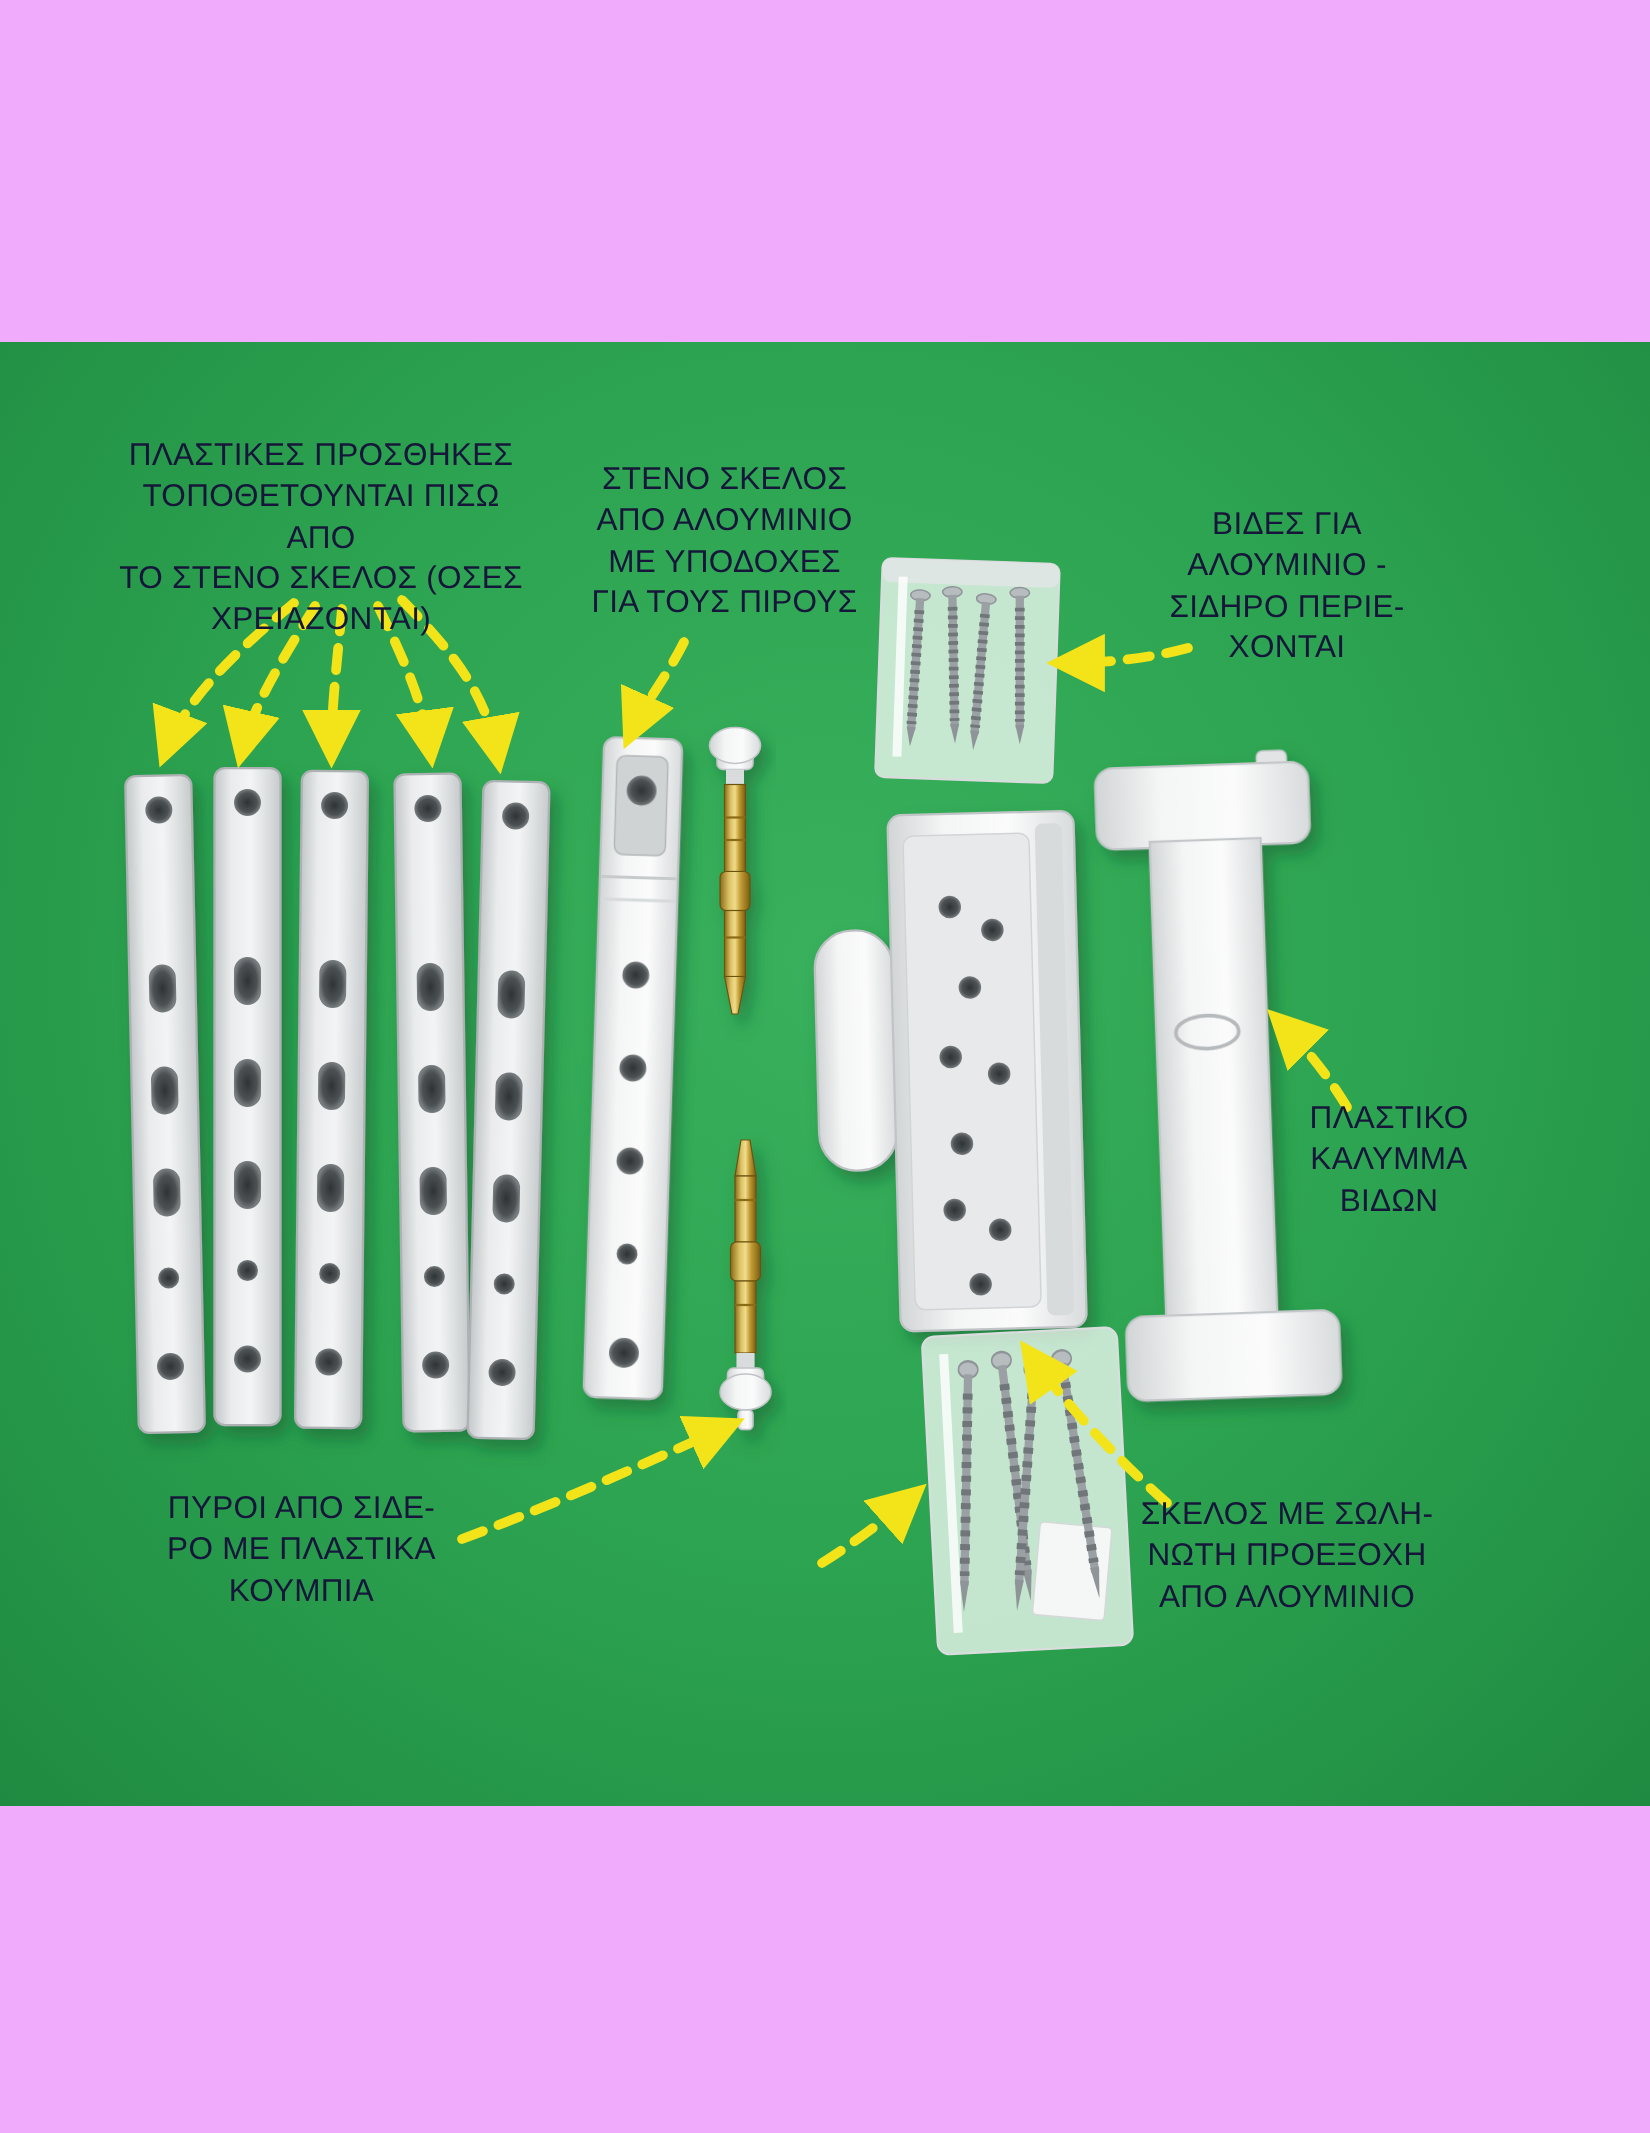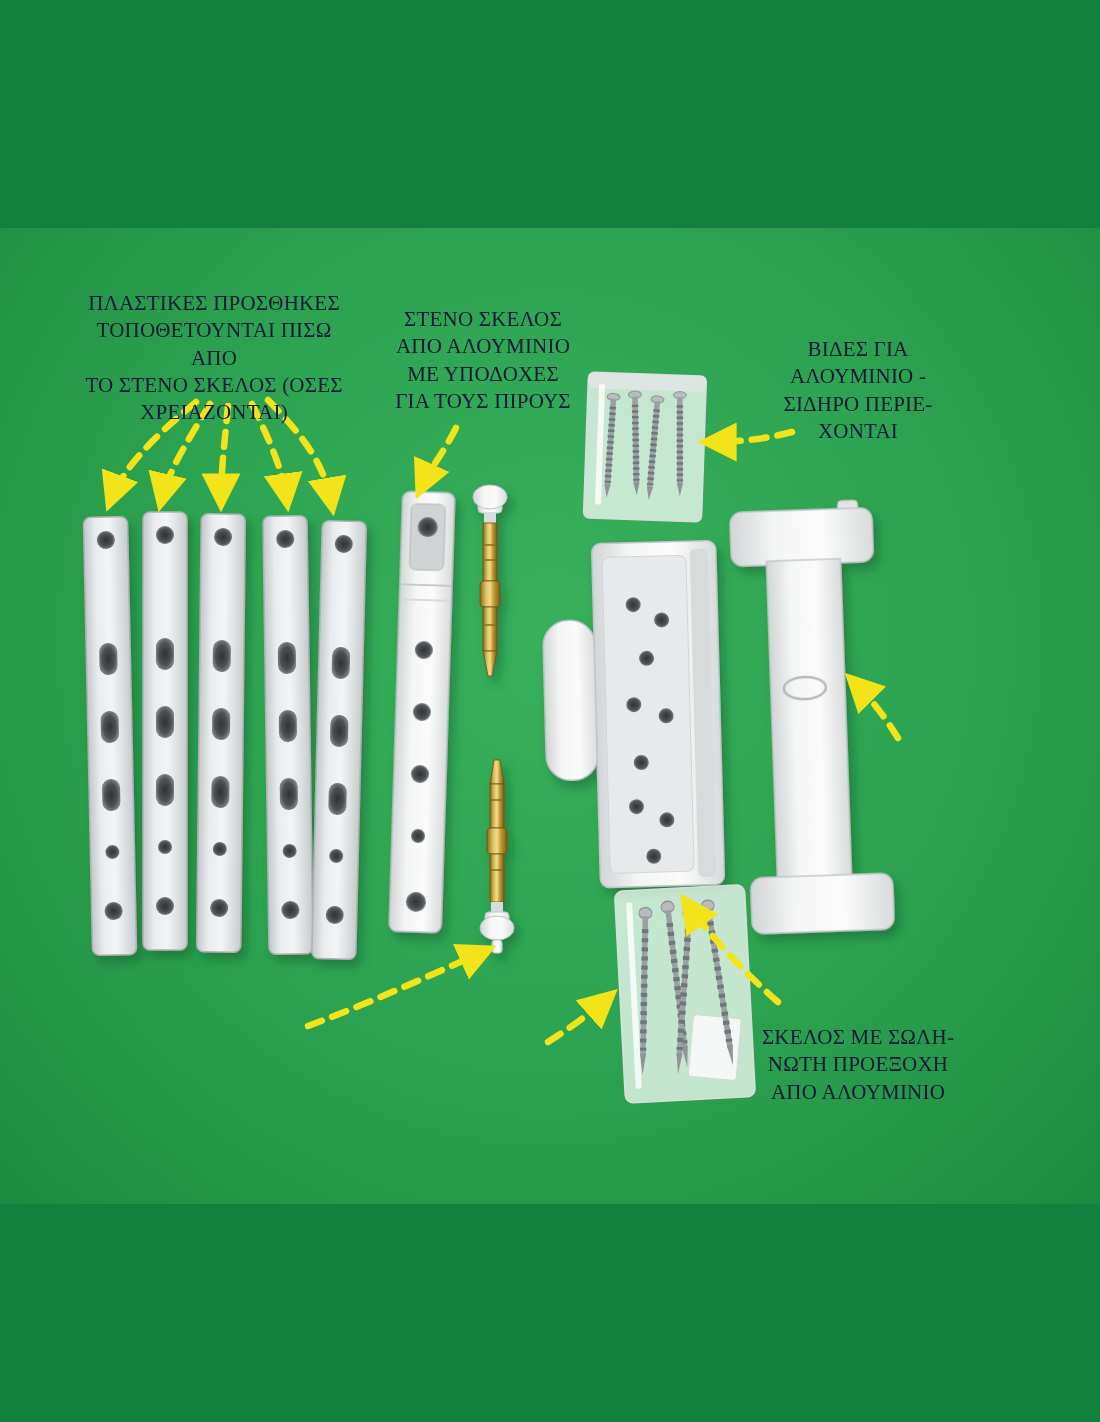--- a/index.html
+++ b/index.html
@@ -1,20 +1,20 @@
 <!DOCTYPE html>
 <html><head>
 <meta charset="utf-8">
 <style>
   html,body{margin:0;padding:0;background:#ffffff;}
   .canvas{
     position:relative;
     width:1100px;height:1422px;
-    background:#15803d;
-    font-family:Liberation Serif, serif;
+    background:#f0abfc;
+    font-family:Liberation Sans, sans-serif;
     overflow:hidden;
   }
   .green-bg{
     position:absolute;left:0;top:228px;width:1100px;height:976px;
     background:radial-gradient(ellipse at 50% 42%, #38b05c 0%, #2ca350 52%, #1f8a41 100%);
   }
   .scene{position:absolute;left:0;top:0;z-index:2;}
   .label{
     position:absolute;z-index:3;
     color:#16163a;
@@ -22,21 +22,21 @@
     text-align:center;white-space:pre-line;
     font-weight:400;
     letter-spacing:.2px;
   }
   .lbl-plastic-inserts{left:78px;top:290px;width:272px;}
   .lbl-narrow-leg{left:377px;top:306px;width:212px;}
   .lbl-screws-metal{left:756px;top:336px;width:204px;}
   .lbl-plastic-cover{left:843px;top:732px;width:166px;}
   .lbl-pins{left:92px;top:992px;width:218px;}
   .lbl-screws-wood{left:350px;top:1062px;width:274px;}
-  .lbl-tubular-leg{left:742px;top:996px;width:232px;margin-top:28px;}
+  .lbl-tubular-leg{left:742px;top:996px;width:232px;}
 </style>
 </head>
 <body>
 
 <div class="canvas">
 
   <div class="green-bg"></div>
 
   <svg class="scene" width="1100" height="1422" viewBox="0 0 1100 1422">
     <defs>
@@ -203,17 +203,23 @@
 ΤΟ ΣΤΕΝΟ ΣΚΕΛΟΣ (ΟΣΕΣ
 ΧΡΕΙΑΖΟΝΤΑΙ)</div>
   <div class="label lbl-narrow-leg">ΣΤΕΝΟ ΣΚΕΛΟΣ
 ΑΠΟ ΑΛΟΥΜΙΝΙΟ
 ΜΕ ΥΠΟΔΟΧΕΣ
 ΓΙΑ ΤΟΥΣ ΠΙΡΟΥΣ</div>
   <div class="label lbl-screws-metal">ΒΙΔΕΣ ΓΙΑ
 ΑΛΟΥΜΙΝΙΟ -
 ΣΙΔΗΡΟ ΠΕΡΙΕ-
 ΧΟΝΤΑΙ</div>
+  <div class="label lbl-plastic-cover">ΠΛΑΣΤΙΚΟ
+ΚΑΛΥΜΜΑ
+ΒΙΔΩΝ</div>
+  <div class="label lbl-pins">ΠΥΡΟΙ ΑΠΟ ΣΙΔΕ-
+ΡΟ ΜΕ ΠΛΑΣΤΙΚΑ
+ΚΟΥΜΠΙΑ</div>
   <div class="label lbl-tubular-leg">ΣΚΕΛΟΣ ΜΕ ΣΩΛΗ-
 ΝΩΤΗ ΠΡΟΕΞΟΧΗ
 ΑΠΟ ΑΛΟΥΜΙΝΙΟ</div>
 
 </div>
 
 </body></html>

